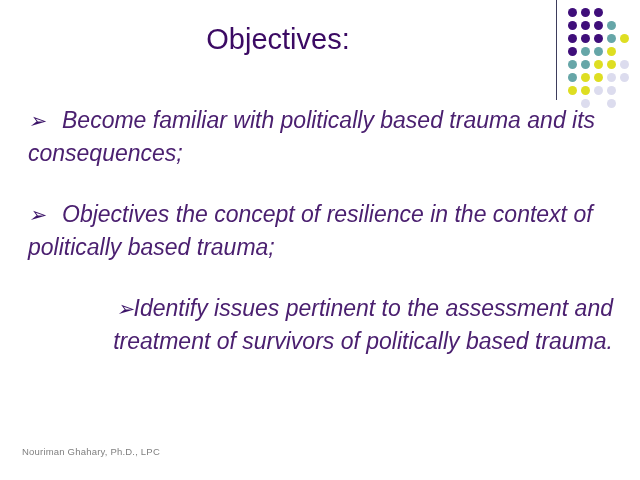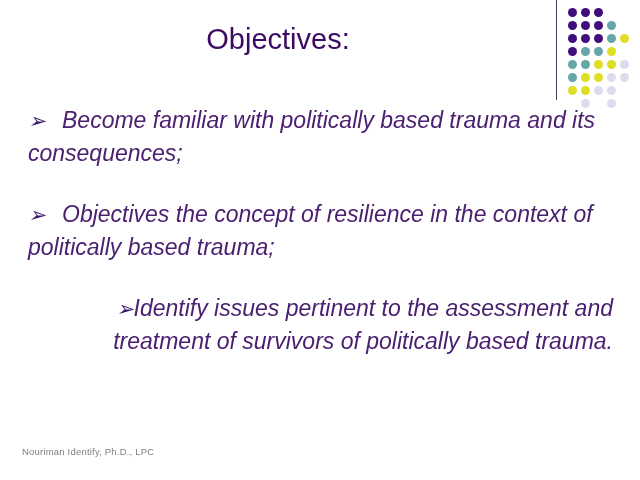--- a/index.html
+++ b/index.html
@@ -160,15 +160,15 @@
     <p class="bullet-item">
       <span class="bullet-marker">➢</span><span class="bullet-text">Objectives the concept of resilience in the context of politically based trauma;</span>
     </p>
 
     <p class="bullet-item">
       <span class="bullet-marker">➢</span><span class="bullet-text">Identify issues pertinent to the assessment and treatment of survivors of politically based trauma.</span>
     </p>
 
   </div>
 
-  <div id="footer-credit" style="color: rgb(128, 128, 128);">Nouriman Identify,  Ph.D., LPC</div>
+  <div id="footer-credit" style="color: rgb(128, 128, 128);">Nouriman Ghahary,  Ph.D., LPC</div>
 
 </div>
 
 </body></html>

